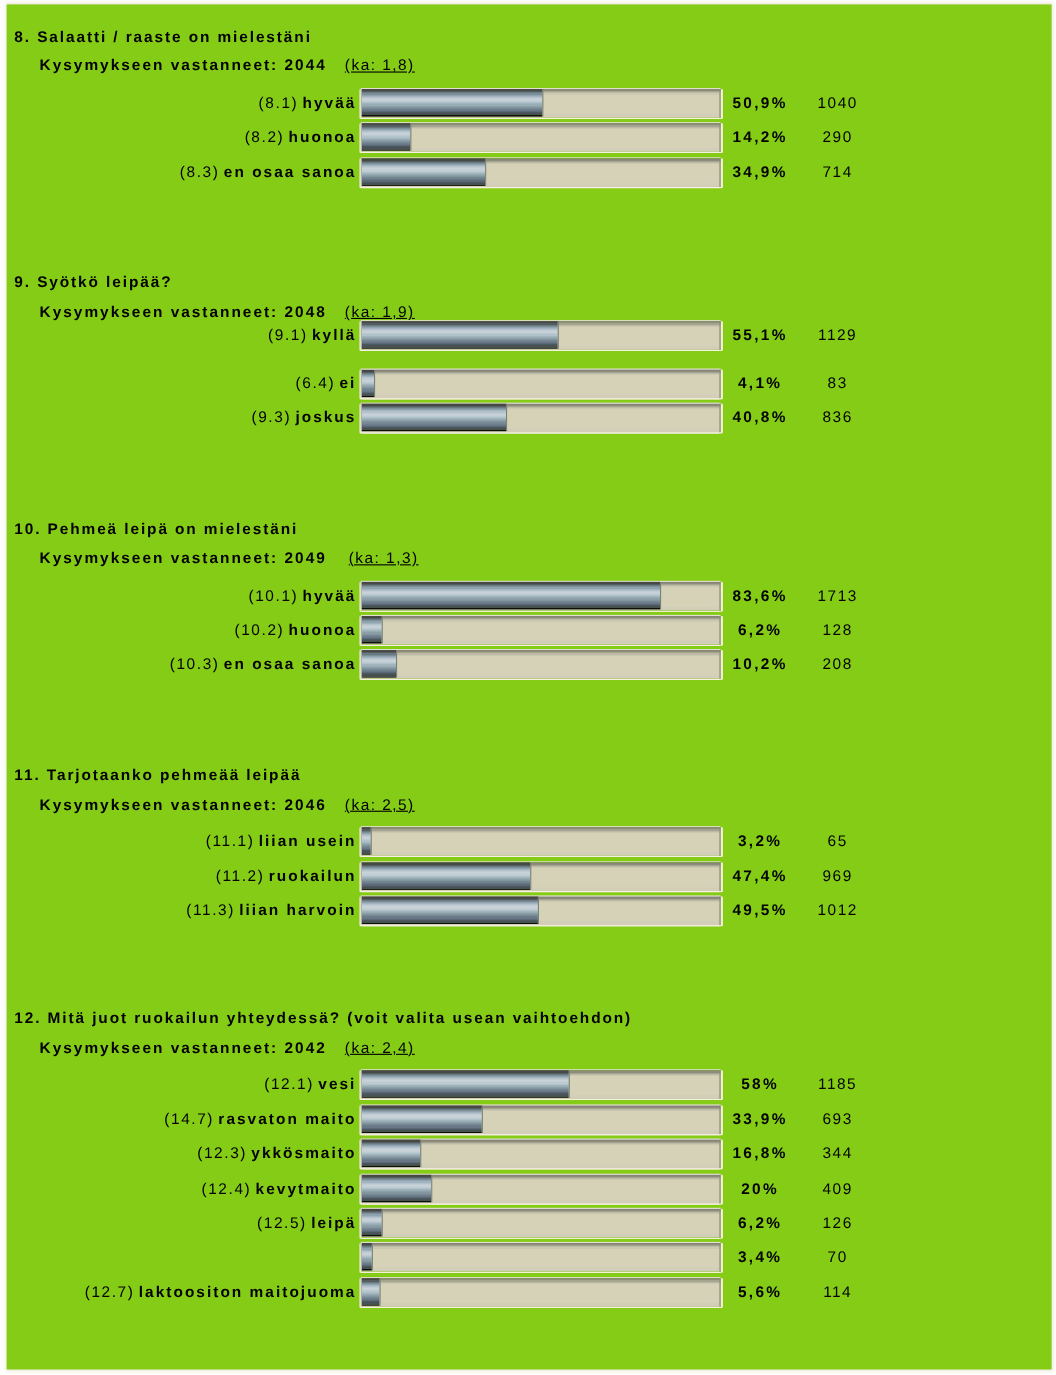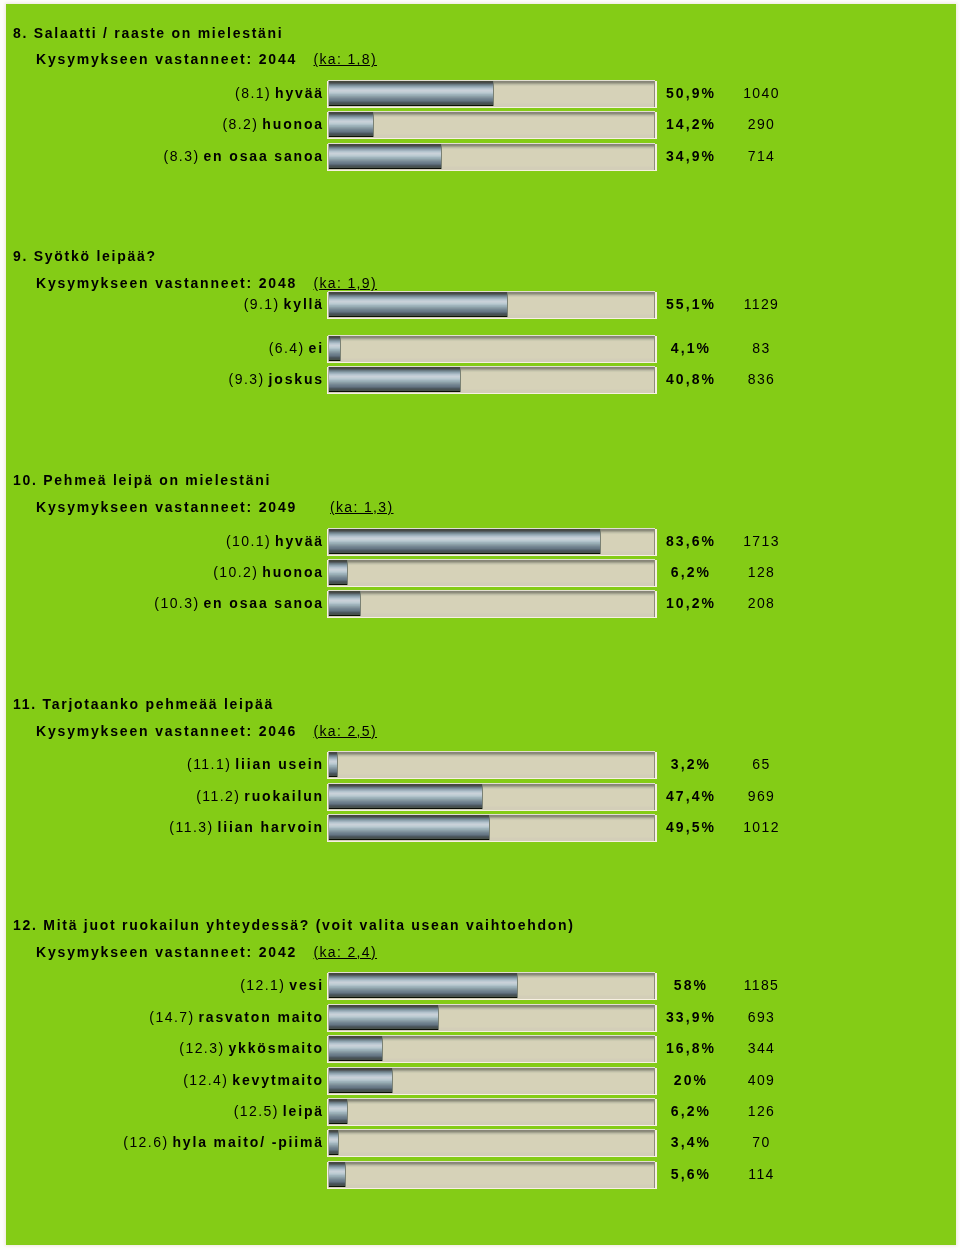--- a/index.html
+++ b/index.html
@@ -152,21 +152,21 @@
     <div class="track">
           <div class="fill" style="width:40.8%"></div>
         </div>
     <div class="pct">40,8%</div>
     <div class="cnt">836</div>
   </div>
 </div>
 <div class="qsection" style="top:469.4px">
   <div class="qtitle" style="top:0px">10. Pehmeä leipä on mielestäni</div>
   <div class="qresp" style="top:26.7px">Kysymykseen vastanneet: 2049</div>
-  <div class="qka" style="top:26.7px;left:324px">(ka: 1,3)</div>
+  <div class="qka" style="top:26.7px;left:311px">(ka: 1,3)</div>
   <div class="brow" style="top:55.2px">
     <div class="blabel"><span class="code">(10.1)</span> <span class="opt">hyvää</span></div>
     <div class="track">
           <div class="fill" style="width:83.6%"></div>
         </div>
     <div class="pct">83,6%</div>
     <div class="cnt">1713</div>
   </div>
   <div class="brow" style="top:86.65px">
     <div class="blabel"><span class="code">(10.2)</span> <span class="opt">huonoa</span></div>
@@ -252,28 +252,28 @@
   </div>
   <div class="brow" style="top:181.0px">
     <div class="blabel"><span class="code">(12.5)</span> <span class="opt">leipä</span></div>
     <div class="track">
           <div class="fill" style="width:6.2%"></div>
         </div>
     <div class="pct">6,2%</div>
     <div class="cnt">126</div>
   </div>
   <div class="brow" style="top:212.45px">
-    <div class="blabel"><span class="code">(12.6)</span> <span class="opt">hyla maito/ -piimä</span></div>
     <div class="track">
           <div class="fill" style="width:3.4%"></div>
         </div>
     <div class="pct">3,4%</div>
     <div class="cnt">70</div>
   </div>
   <div class="brow" style="top:243.9px">
+    <div class="blabel"><span class="code">(12.7)</span> <span class="opt">laktoositon maitojuoma</span></div>
     <div class="track">
           <div class="fill" style="width:5.6%"></div>
         </div>
     <div class="pct">5,6%</div>
     <div class="cnt">114</div>
   </div>
 </div>
 </div>
 
 </body></html>

